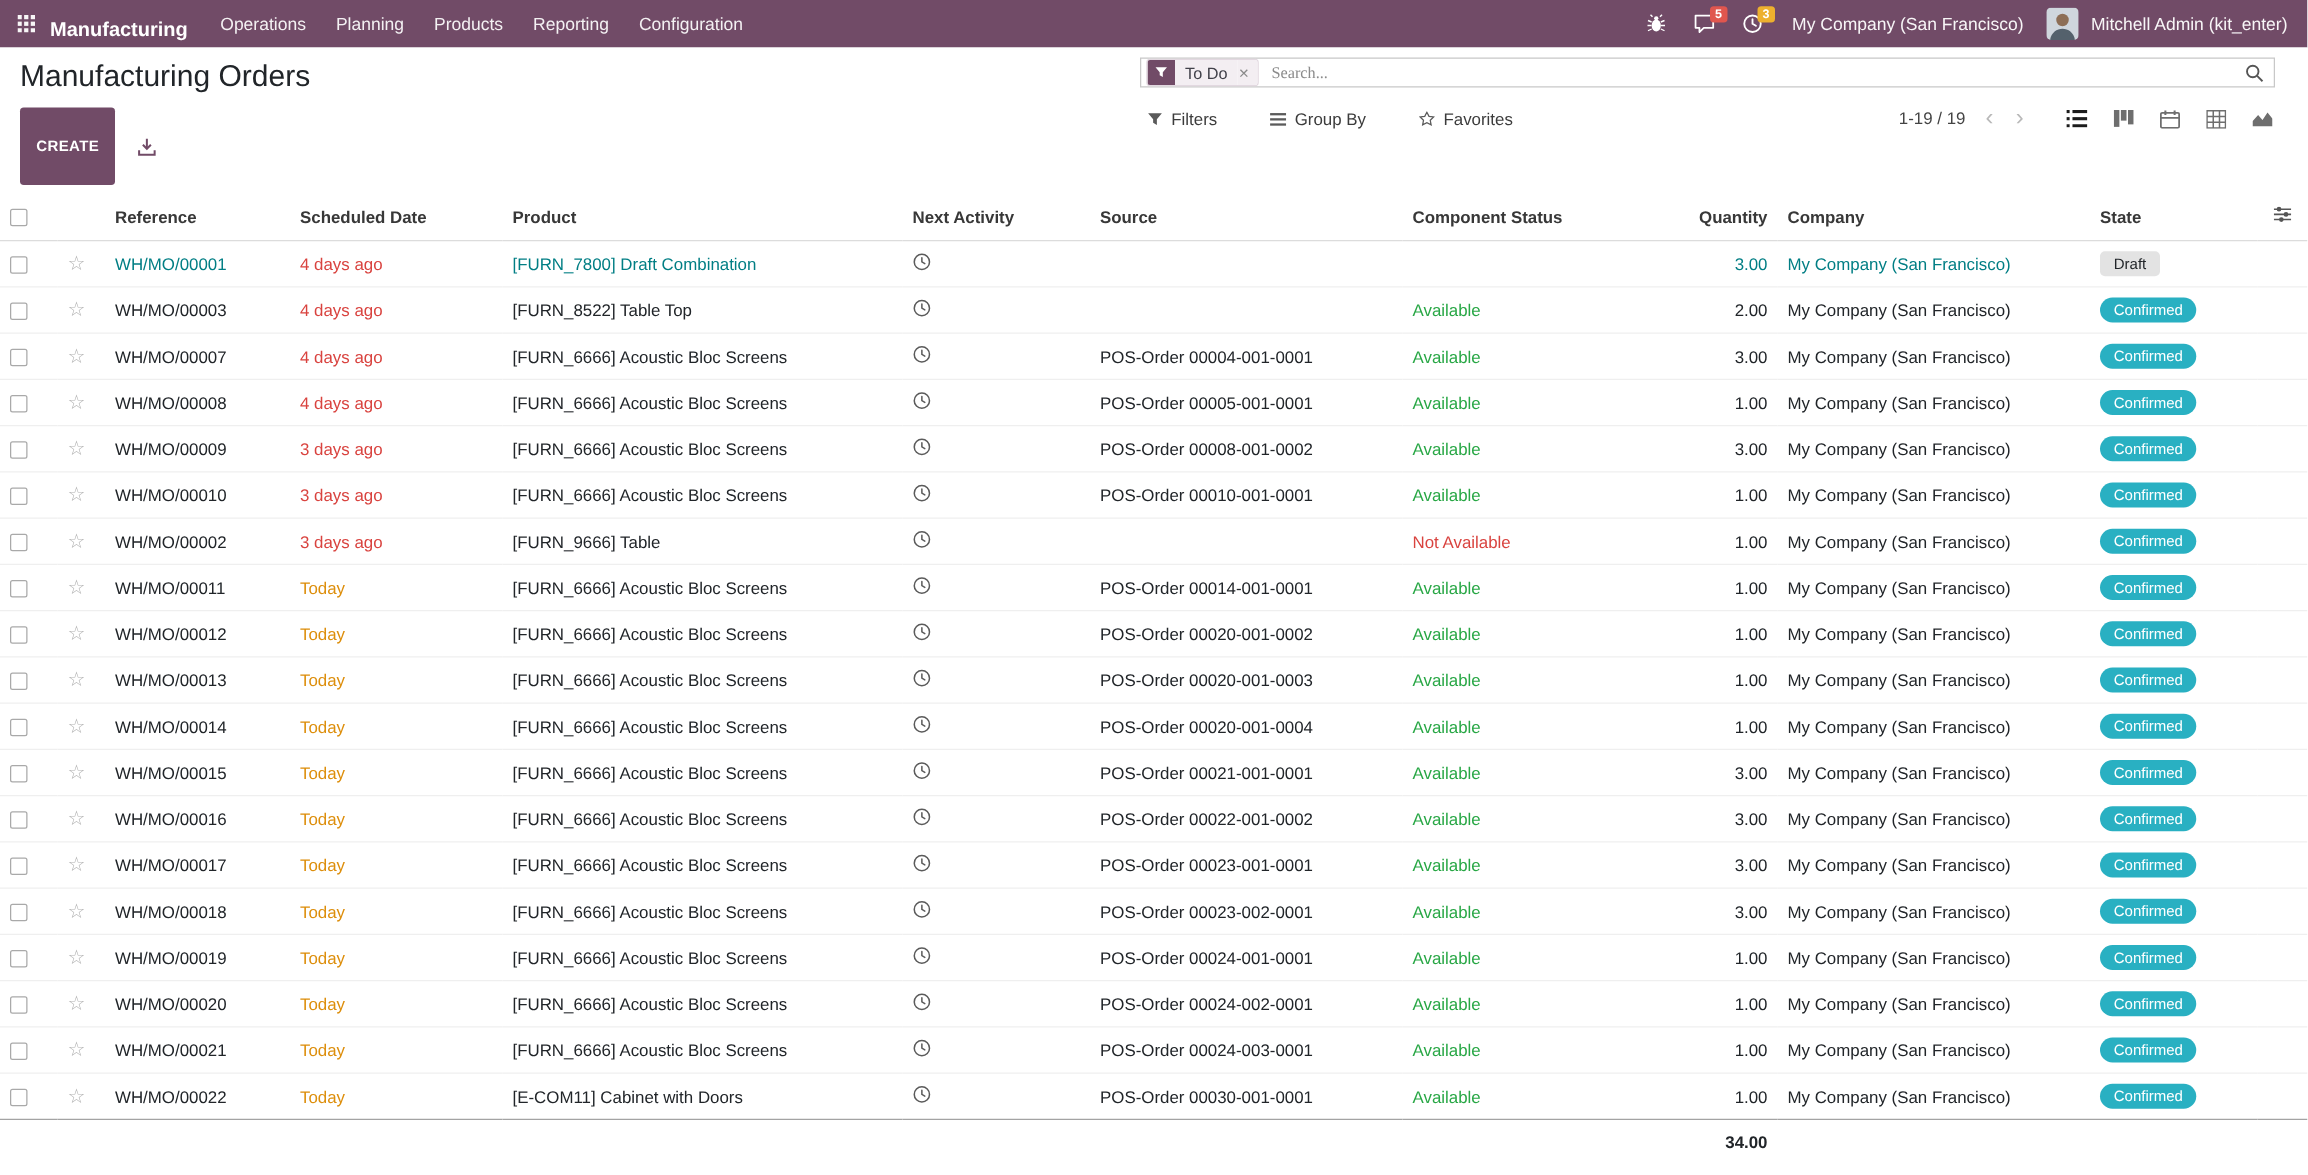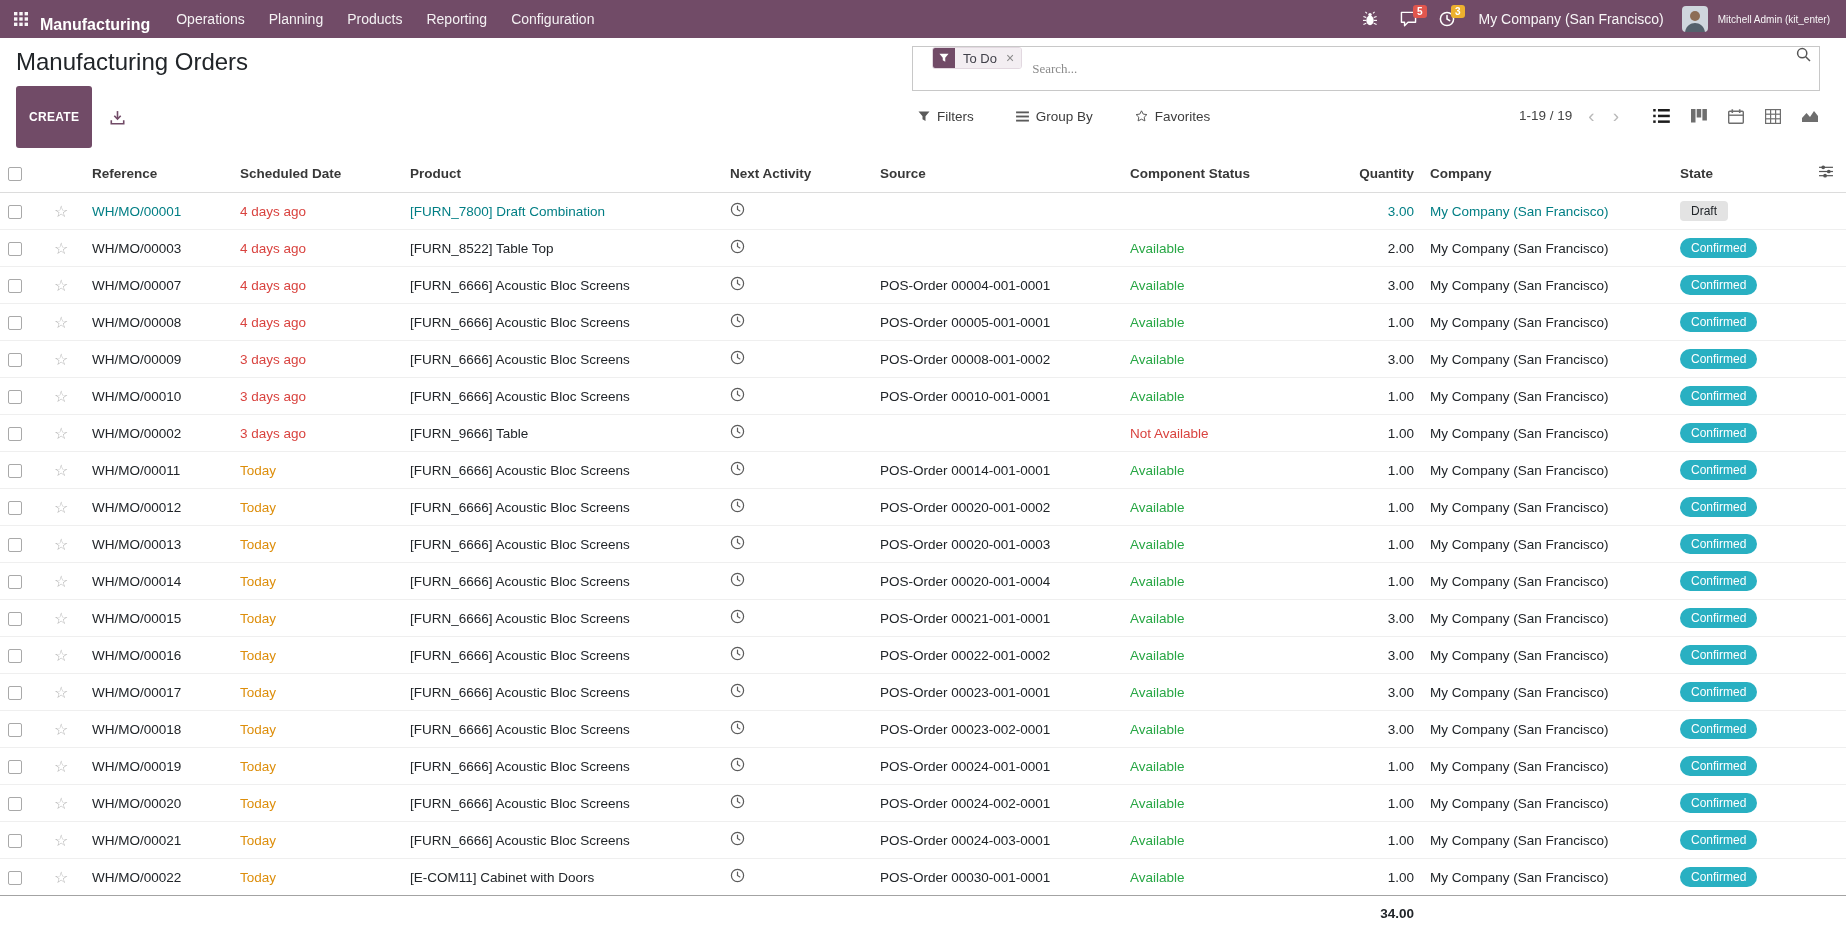--- a/index.html
+++ b/index.html
@@ -14,36 +14,36 @@
   .brand { font-weight:bold; font-size:16px; margin:12px 14px 0 4px; }
   .nav-item { font-size:14px; padding:0 12px; line-height:38px; color:rgba(255,255,255,.92); cursor:pointer; }
   .systray { margin-left:auto; display:flex; align-items:center; gap:10px; }
   .tray-icon { position:relative; padding:4px 6px; display:flex; align-items:center; cursor:pointer; }
   .tray-badge { position:absolute; top:-2px; right:-4px; font-size:10px; font-weight:bold;
     color:#fff; padding:1px 4px; border-radius:3px; line-height:11px; }
   .badge-msg { background:var(--badge-messages,#e0564e); }
   .badge-act { background:var(--badge-activities,#edb02e); }
   .tray-company { font-size:14px; padding:0 8px; color:rgba(255,255,255,.95); cursor:pointer; }
   .avatar { width:26px; height:26px; border-radius:4px; overflow:hidden; display:flex; cursor:pointer; }
-  .tray-user { font-size:10px; padding-right:4px; color:rgba(255,255,255,.95); cursor:pointer; }
+  .tray-user { font-size:14px; padding-right:4px; color:rgba(255,255,255,.95); cursor:pointer; }
 
   
   .cp { padding:8px 26px 6px 16px; display:flex; flex:0 0 auto; background:#fff; }
   .cp-left { flex:1 1 auto; min-width:0; }
   .page-title { font-size:24px; font-weight:400; color:#212529; margin:2px 0 10px 0; }
   .cp-buttons { display:flex; align-items:center; gap:16px; }
   .btn-create { background:var(--primary,#714B67); color:#fff; border:none; border-radius:3px;
     font-size:12px; font-weight:bold; letter-spacing:.3px; padding:24px 13px; cursor:pointer;
     font-family:"Liberation Sans", sans-serif; }
   .btn-export { background:none; border:none; cursor:pointer; color:var(--primary,#714B67);
     display:flex; padding:2px; }
 
   .cp-right { flex:0 0 908px; display:flex; flex-direction:column; }
-  .searchbar { height:45px; border:1px solid #c8c8c8; background:#fff; display:flex;
-    padding:0 8px 0 19px; }
+  .searchbar { height:24px; border:1px solid #c8c8c8; background:#fff; display:flex;
+    align-items:center; padding:0 8px 0 4px; }
   .facet { display:flex; align-items:stretch; height:22px; border-radius:3px; overflow:hidden;
     border:1px solid #e2d8e0; font-size:13px; cursor:pointer; }
   .facet-icon { background:var(--primary,#714B67); display:flex; align-items:center; padding:0 6px; }
   .facet-label { background:#f3eef2; color:#41414a; display:flex; align-items:center; padding:0 8px; }
   .facet-remove { background:#f3eef2; color:#8a8a8a; display:flex; align-items:center;
     padding:0 7px 0 1px; font-size:14px; cursor:pointer; }
   .search-input { flex:1 1 auto; border:none; outline:none; font-size:13px; color:#555;
     margin-left:8px; font-family:Liberation Serif, serif; background:transparent; }
   .search-input::placeholder { color:#8b8b8b; }
   .search-mag { display:flex; color:#555; cursor:pointer; }

